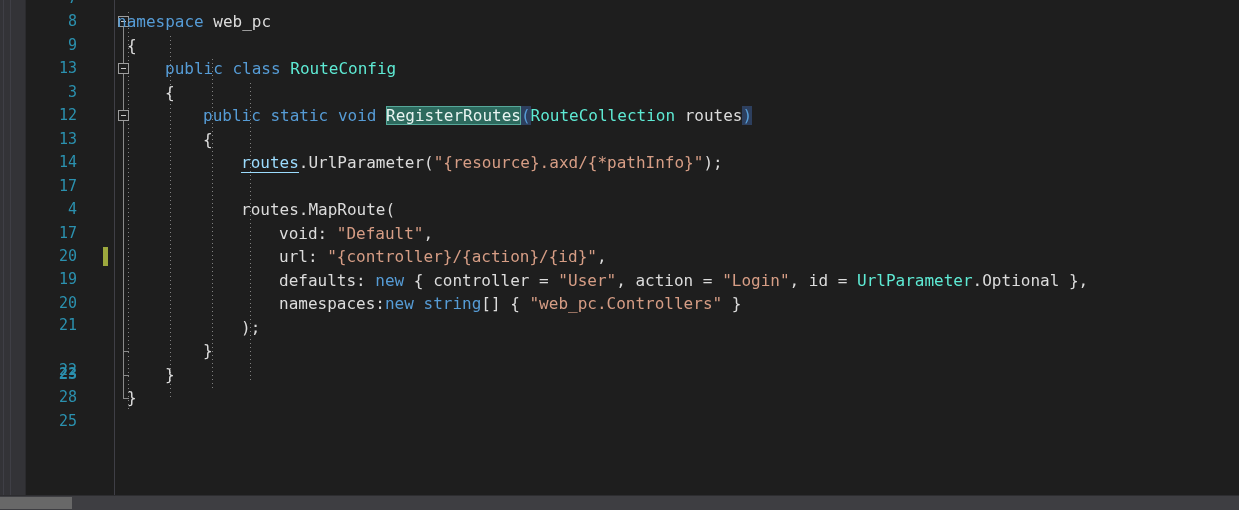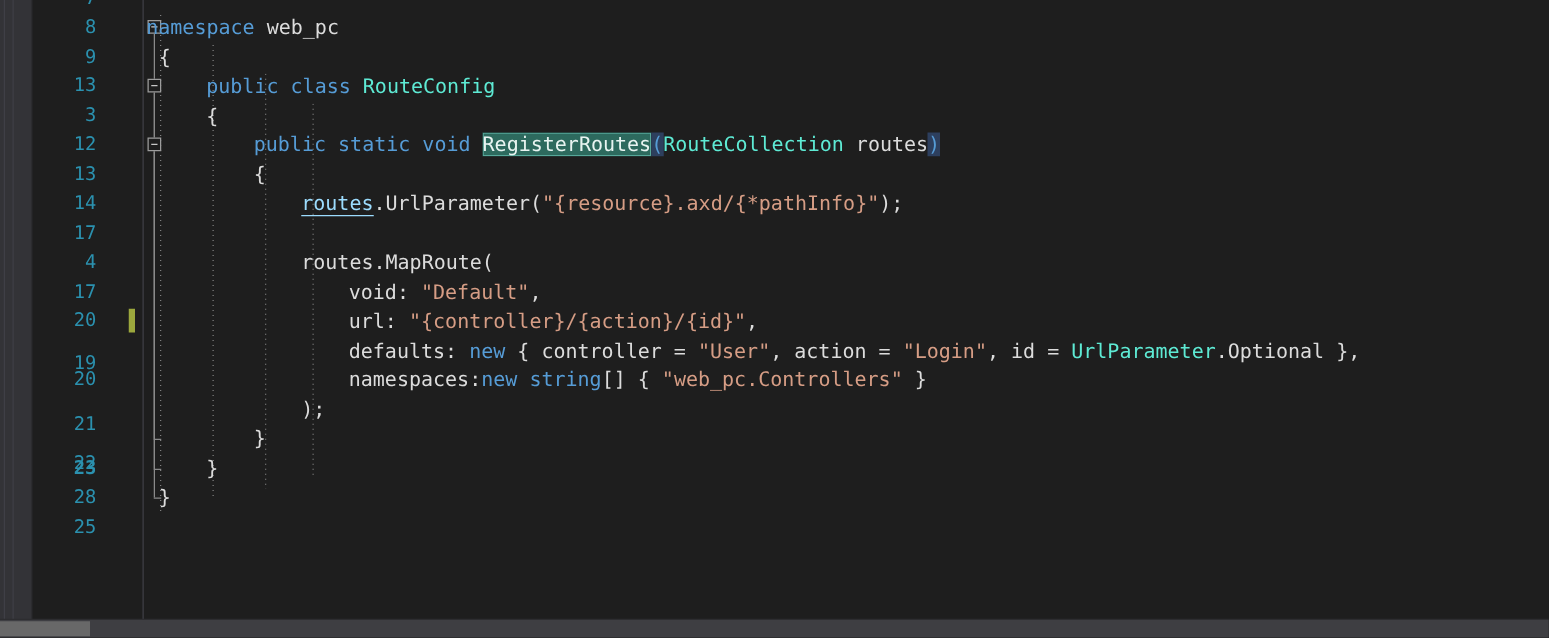--- a/index.html
+++ b/index.html
@@ -213,23 +213,23 @@
         <div class="line-no" style="top: 33.5px;">9</div>
         <div class="line-no" style="top: 57px;">13</div>
         <div class="line-no" style="top: 80.5px;">3</div>
         <div class="line-no" style="top: 104px;">12</div>
         <div class="line-no" style="top: 127.5px;">13</div>
         <div class="line-no" style="top: 151px;">14</div>
         <div class="line-no" style="top: 174.5px;">17</div>
         <div class="line-no" style="top: 198px;">4</div>
         <div class="line-no" style="top: 221.5px;">17</div>
         <div class="line-no" style="top: 245px;">20</div>
-        <div class="line-no" style="top: 279px;">19</div>
+        <div class="line-no" style="top: 268px;">19</div>
         <div class="line-no" style="top: 292px;">20</div>
-        <div class="line-no" style="top: 328px;">21</div>
+        <div class="line-no" style="top: 314px;">21</div>
         <div class="line-no" style="top: 359px;">22</div>
         <div class="line-no" style="top: 362.5px; font-weight: bold;">23</div>
         <div class="line-no" style="top: 386px;">28</div>
         <div class="line-no" style="top: 409.5px;">25</div>
       </div>
 
     <div id="change-bars">
         <div class="change-bar" style="top: 247px;"></div>
       </div>
 

